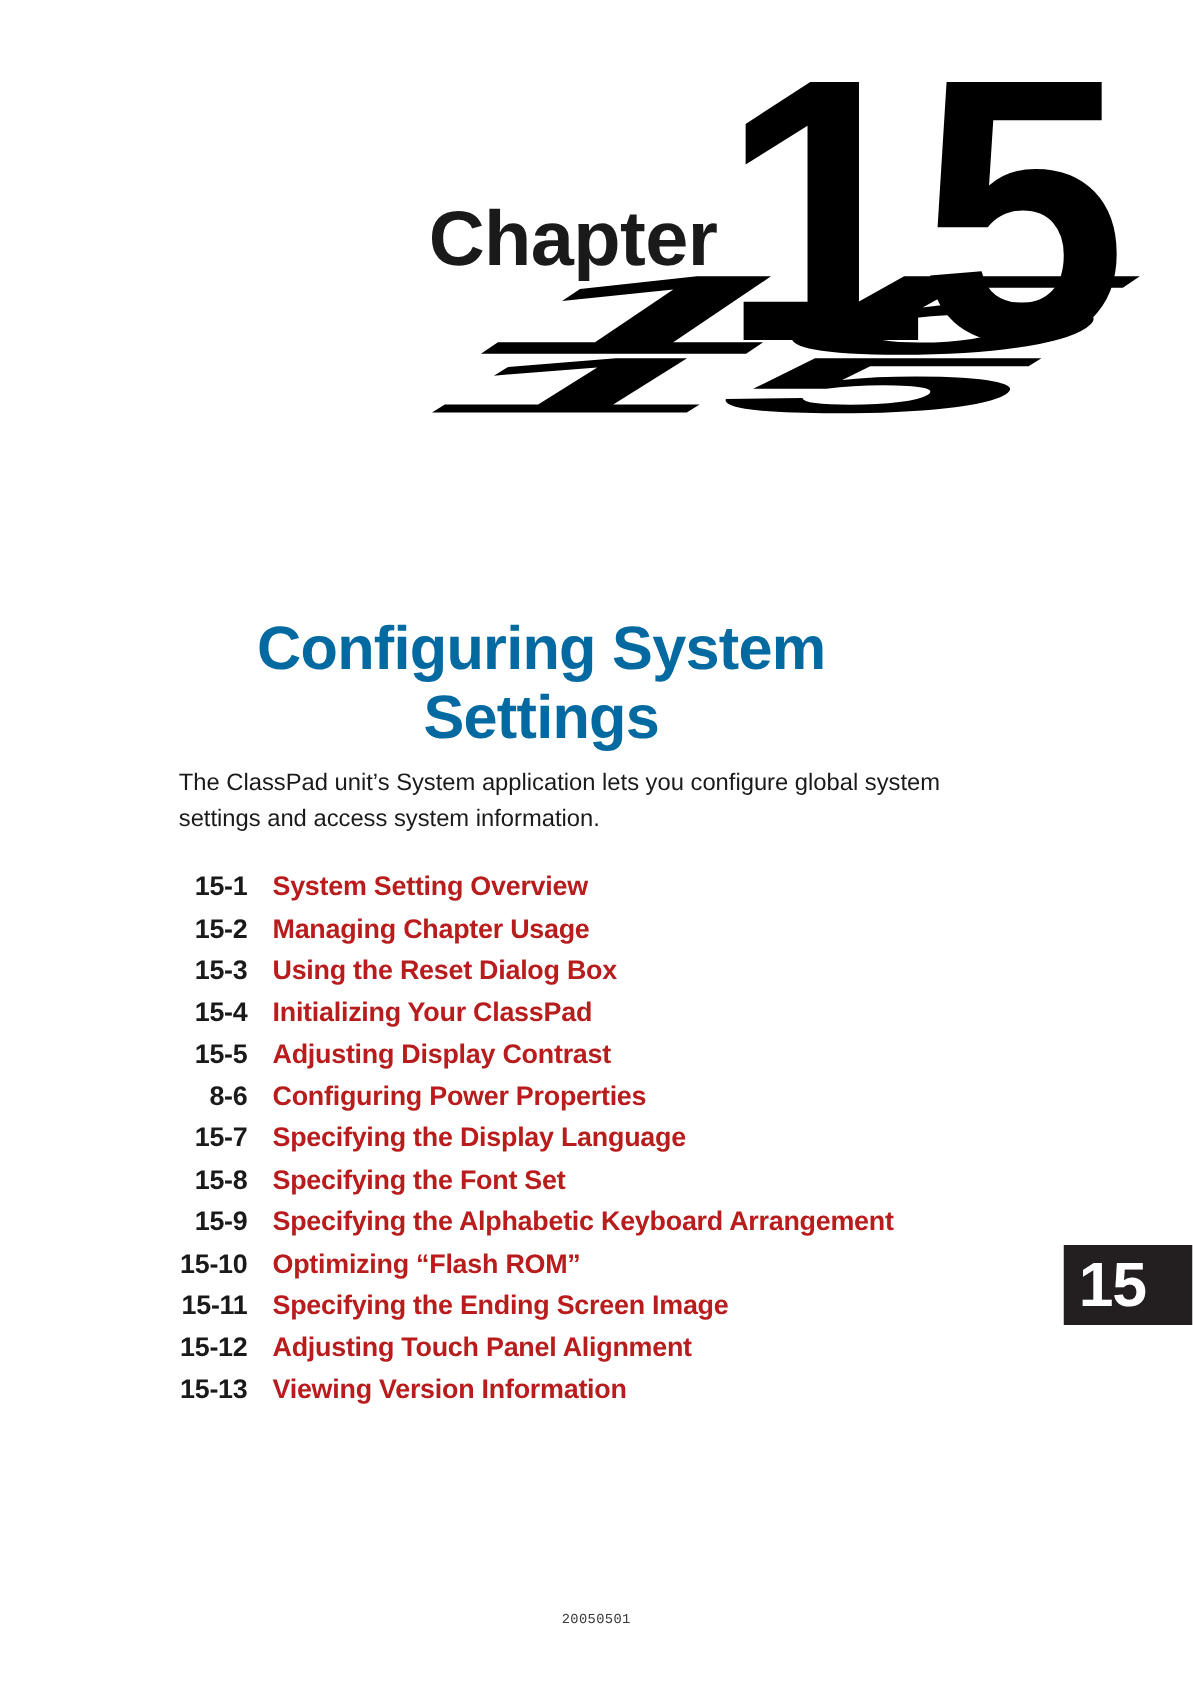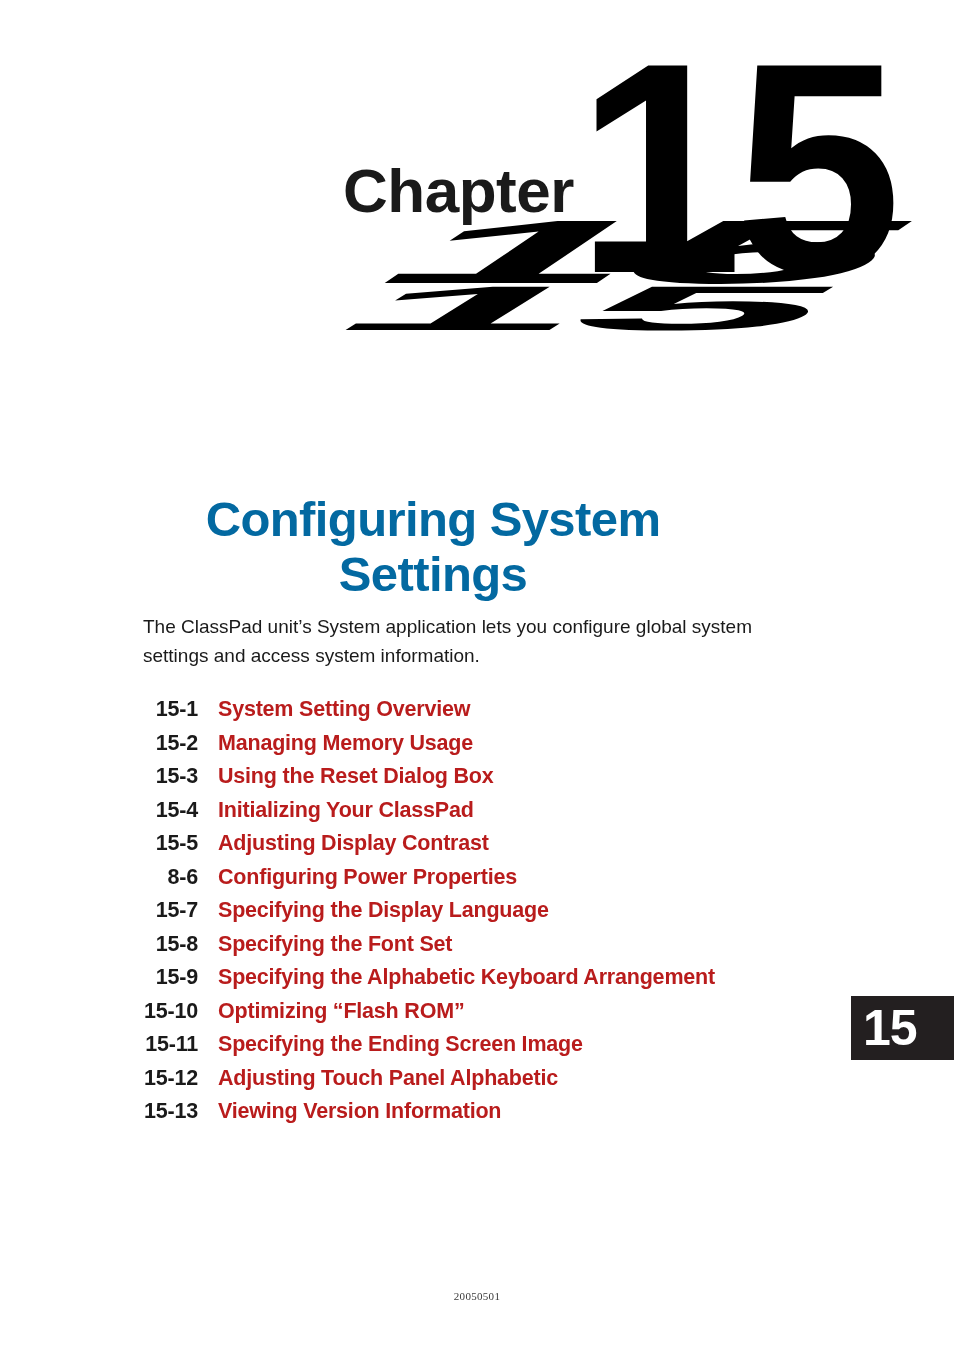--- a/index.html
+++ b/index.html
@@ -128,21 +128,21 @@
     padding-left: 12px;
   }
 
   
   #footer-code {
     position: absolute;
     left: 0;
     top: 1290px;
     width: 954px;
     text-align: center;
-    font-family: Liberation Serif, serif;
+    font-family: Liberation Mono, monospace;
     font-size: 11px;
     letter-spacing: 0.3px;
     color: #3a3a3a;
   }
 </style>
 </head>
 <body>
 
 <div id="page">
 
@@ -186,21 +186,21 @@
 
   <div id="toc">
 
     <div class="toc-row">
       <span class="toc-num">15-1</span>
       <span class="toc-label">System Setting Overview</span>
     </div>
 
     <div class="toc-row">
       <span class="toc-num">15-2</span>
-      <span class="toc-label">Managing Memory Usage</span>
+      <span class="toc-label">Managing Chapter Usage</span>
     </div>
 
     <div class="toc-row">
       <span class="toc-num">15-3</span>
       <span class="toc-label">Using the Reset Dialog Box</span>
     </div>
 
     <div class="toc-row">
       <span class="toc-num">15-4</span>
       <span class="toc-label">Initializing Your ClassPad</span>
@@ -236,21 +236,21 @@
       <span class="toc-label">Optimizing “Flash ROM”</span>
     </div>
 
     <div class="toc-row">
       <span class="toc-num">15-11</span>
       <span class="toc-label">Specifying the Ending Screen Image</span>
     </div>
 
     <div class="toc-row">
       <span class="toc-num">15-12</span>
-      <span class="toc-label">Adjusting Touch Panel Alphabetic</span>
+      <span class="toc-label">Adjusting Touch Panel Alignment</span>
     </div>
 
     <div class="toc-row">
       <span class="toc-num">15-13</span>
       <span class="toc-label">Viewing Version Information</span>
     </div>
 
   </div>
 
   <div id="chapter-tab">

